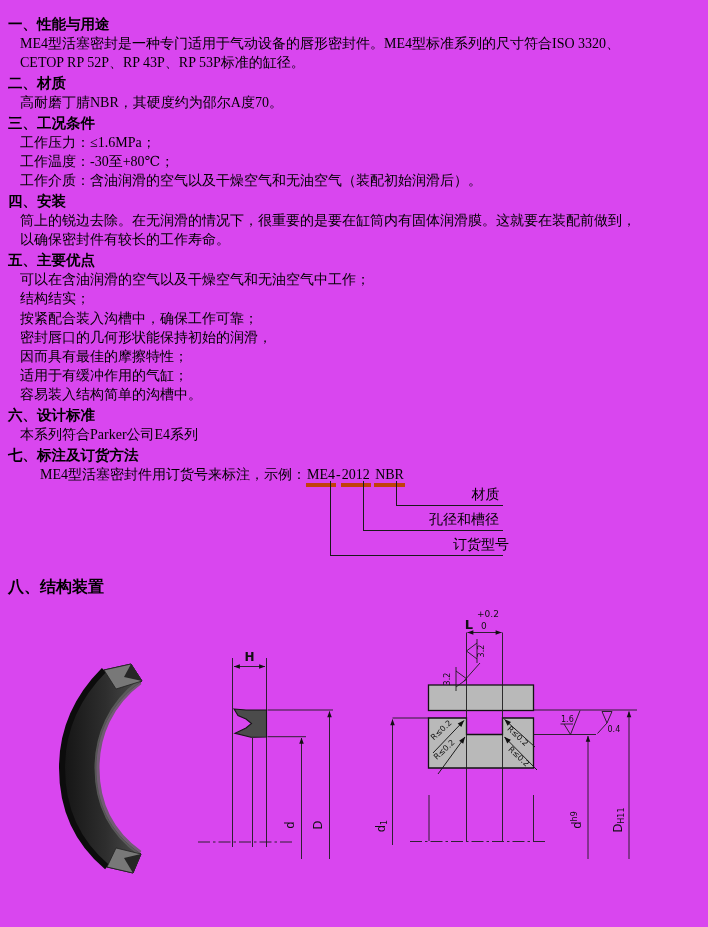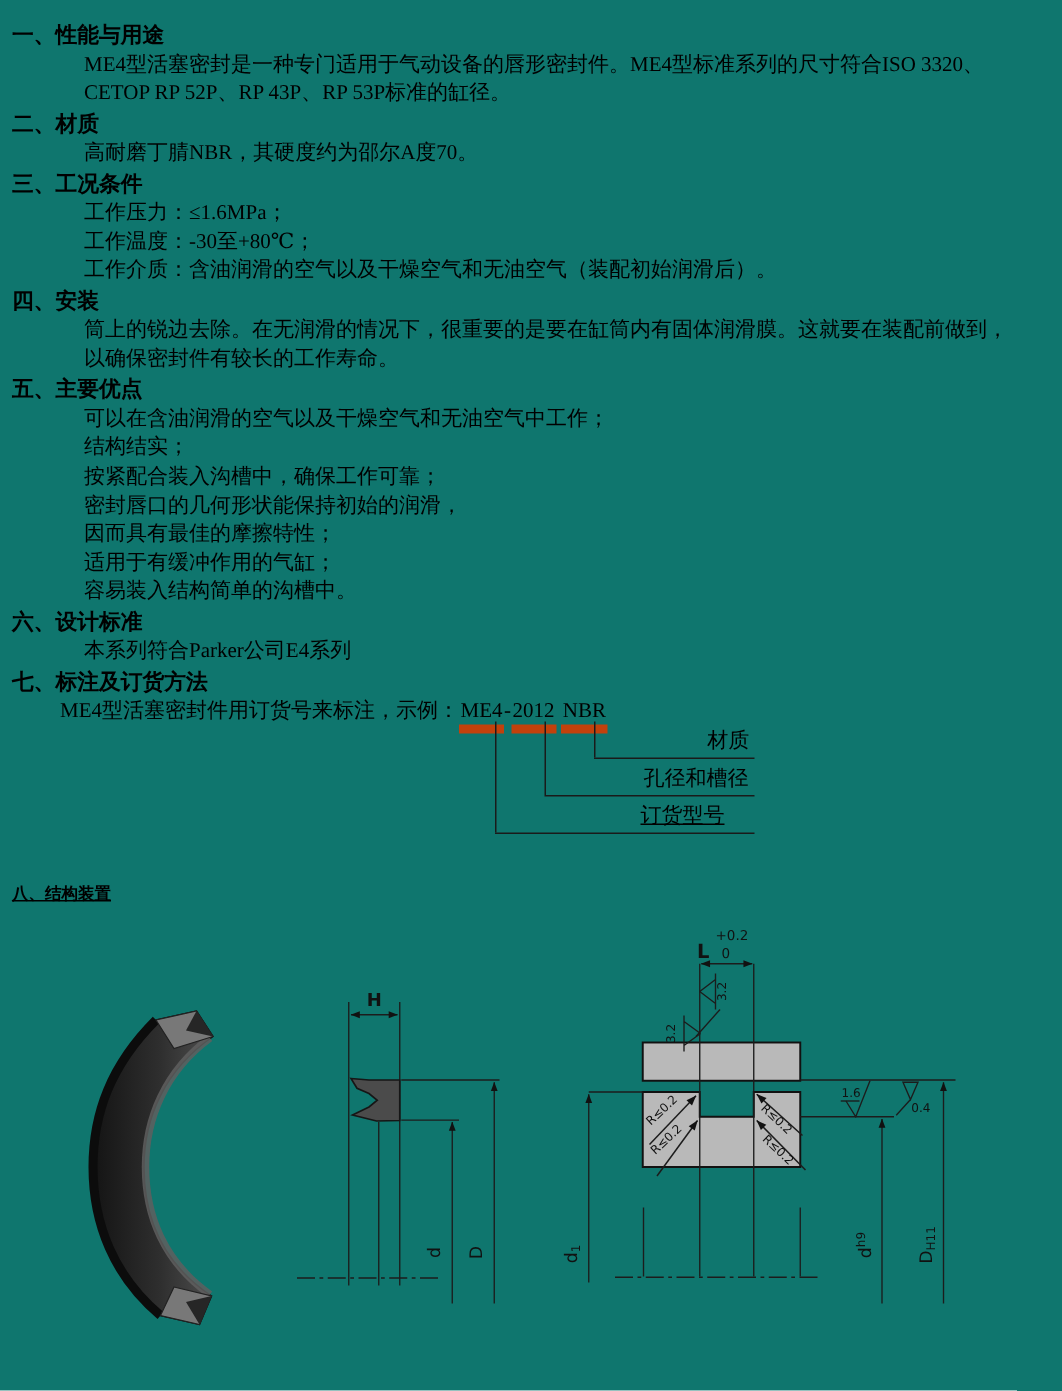--- a/index.html
+++ b/index.html
@@ -1,55 +1,55 @@
 <!DOCTYPE html>
 <html><head>
 <meta charset="utf-8">
 <style>
   html,body{margin:0;padding:0;background:#fff;}
   .doc{
     position:relative;
     width:708px;height:927px;
-    background:#0f766e;
+    background:#d946ef;
     color:#000;
     font-family:"Liberation Serif","DejaVu Serif",serif;
     overflow:hidden;
   }
   #sections{padding-top:13px;}
   .sec-heading{
     padding-left:8px;
     font-size:14.5px;
     font-weight:bold;
     line-height:19.2px;
     margin-top:1.5px;
     white-space:nowrap;
   }
   .body-line{
-    padding-left:56px;
+    padding-left:20px;
     font-size:14px;
     line-height:19.2px;
     white-space:nowrap;
   }
   .ordering{position:relative;height:112px;}
   .ord-intro{
     position:absolute;left:40px;top:0;
     font-size:14px;line-height:19px;white-space:nowrap;text-align:right;
   }
   .ord-code{position:absolute;left:306px;top:0;font-size:14px;line-height:19px;white-space:pre;}
-  .ord-code .u{border-bottom:6px solid #c2410c;padding:0 1px 1px 1px;}
+  .ord-code .u{border-bottom:4px solid #c2410c;padding:0 1px 1px 1px;}
   .tree-line{position:absolute;background:#1a1a1a;}
   .tree-v{width:1px;}
   .tree-h{height:1px;}
   .tree-label{
     position:absolute;font-size:14px;line-height:18px;
     text-align:right;white-space:nowrap;
   }
   .h8{
-    padding-left:8px;margin-top:10px;
-    font-size:11px;font-weight:bold;line-height:19.2px;text-decoration:underline;
+    padding-left:8px;margin-top:0;
+    font-size:16px;font-weight:bold;line-height:19.2px;
   }
   svg text{font-family:"DejaVu Sans","Liberation Sans",sans-serif;fill:#111;}
   .dimtxt{font-size:11.5px;}
   .dimbold{font-size:12px;font-weight:600;}
   .small{font-size:9px;}
   .tiny{font-size:8px;}
 </style>
 </head>
 <body>
 
@@ -90,21 +90,21 @@
     <div class="tree-line tree-v" style="left:330px;top:16px;height:74px;"></div>
     <div class="tree-line tree-v" style="left:363px;top:16px;height:49px;"></div>
     <div class="tree-line tree-v" style="left:395.5px;top:16px;height:24px;"></div>
 
     <div class="tree-label" style="left:395.5px;top:21px;width:104px;">材质</div>
     <div class="tree-line tree-h" style="left:395.5px;top:40px;width:107px;"></div>
 
     <div class="tree-label" style="left:363px;top:46px;width:136px;">孔径和槽径</div>
     <div class="tree-line tree-h" style="left:363px;top:65px;width:139.5px;"></div>
 
-    <div class="tree-label" style="left:314px;top:71px;width:169px;text-decoration:underline;">订货型号</div>
+    <div class="tree-label" style="left:340px;top:71px;width:169px;">订货型号</div>
     <div class="tree-line tree-h" style="left:330px;top:90px;width:172.5px;"></div>
   </div>
 
   <div class="h8">
     <span>八、</span><span>结构装置</span>
   </div>
 
   <svg width="708" height="279" viewBox="0 648 708 279">
     <defs>
       <marker id="arr" viewBox="0 0 10 10" refX="9.3" refY="5" markerWidth="10" markerHeight="7" orient="auto-start-reverse">

